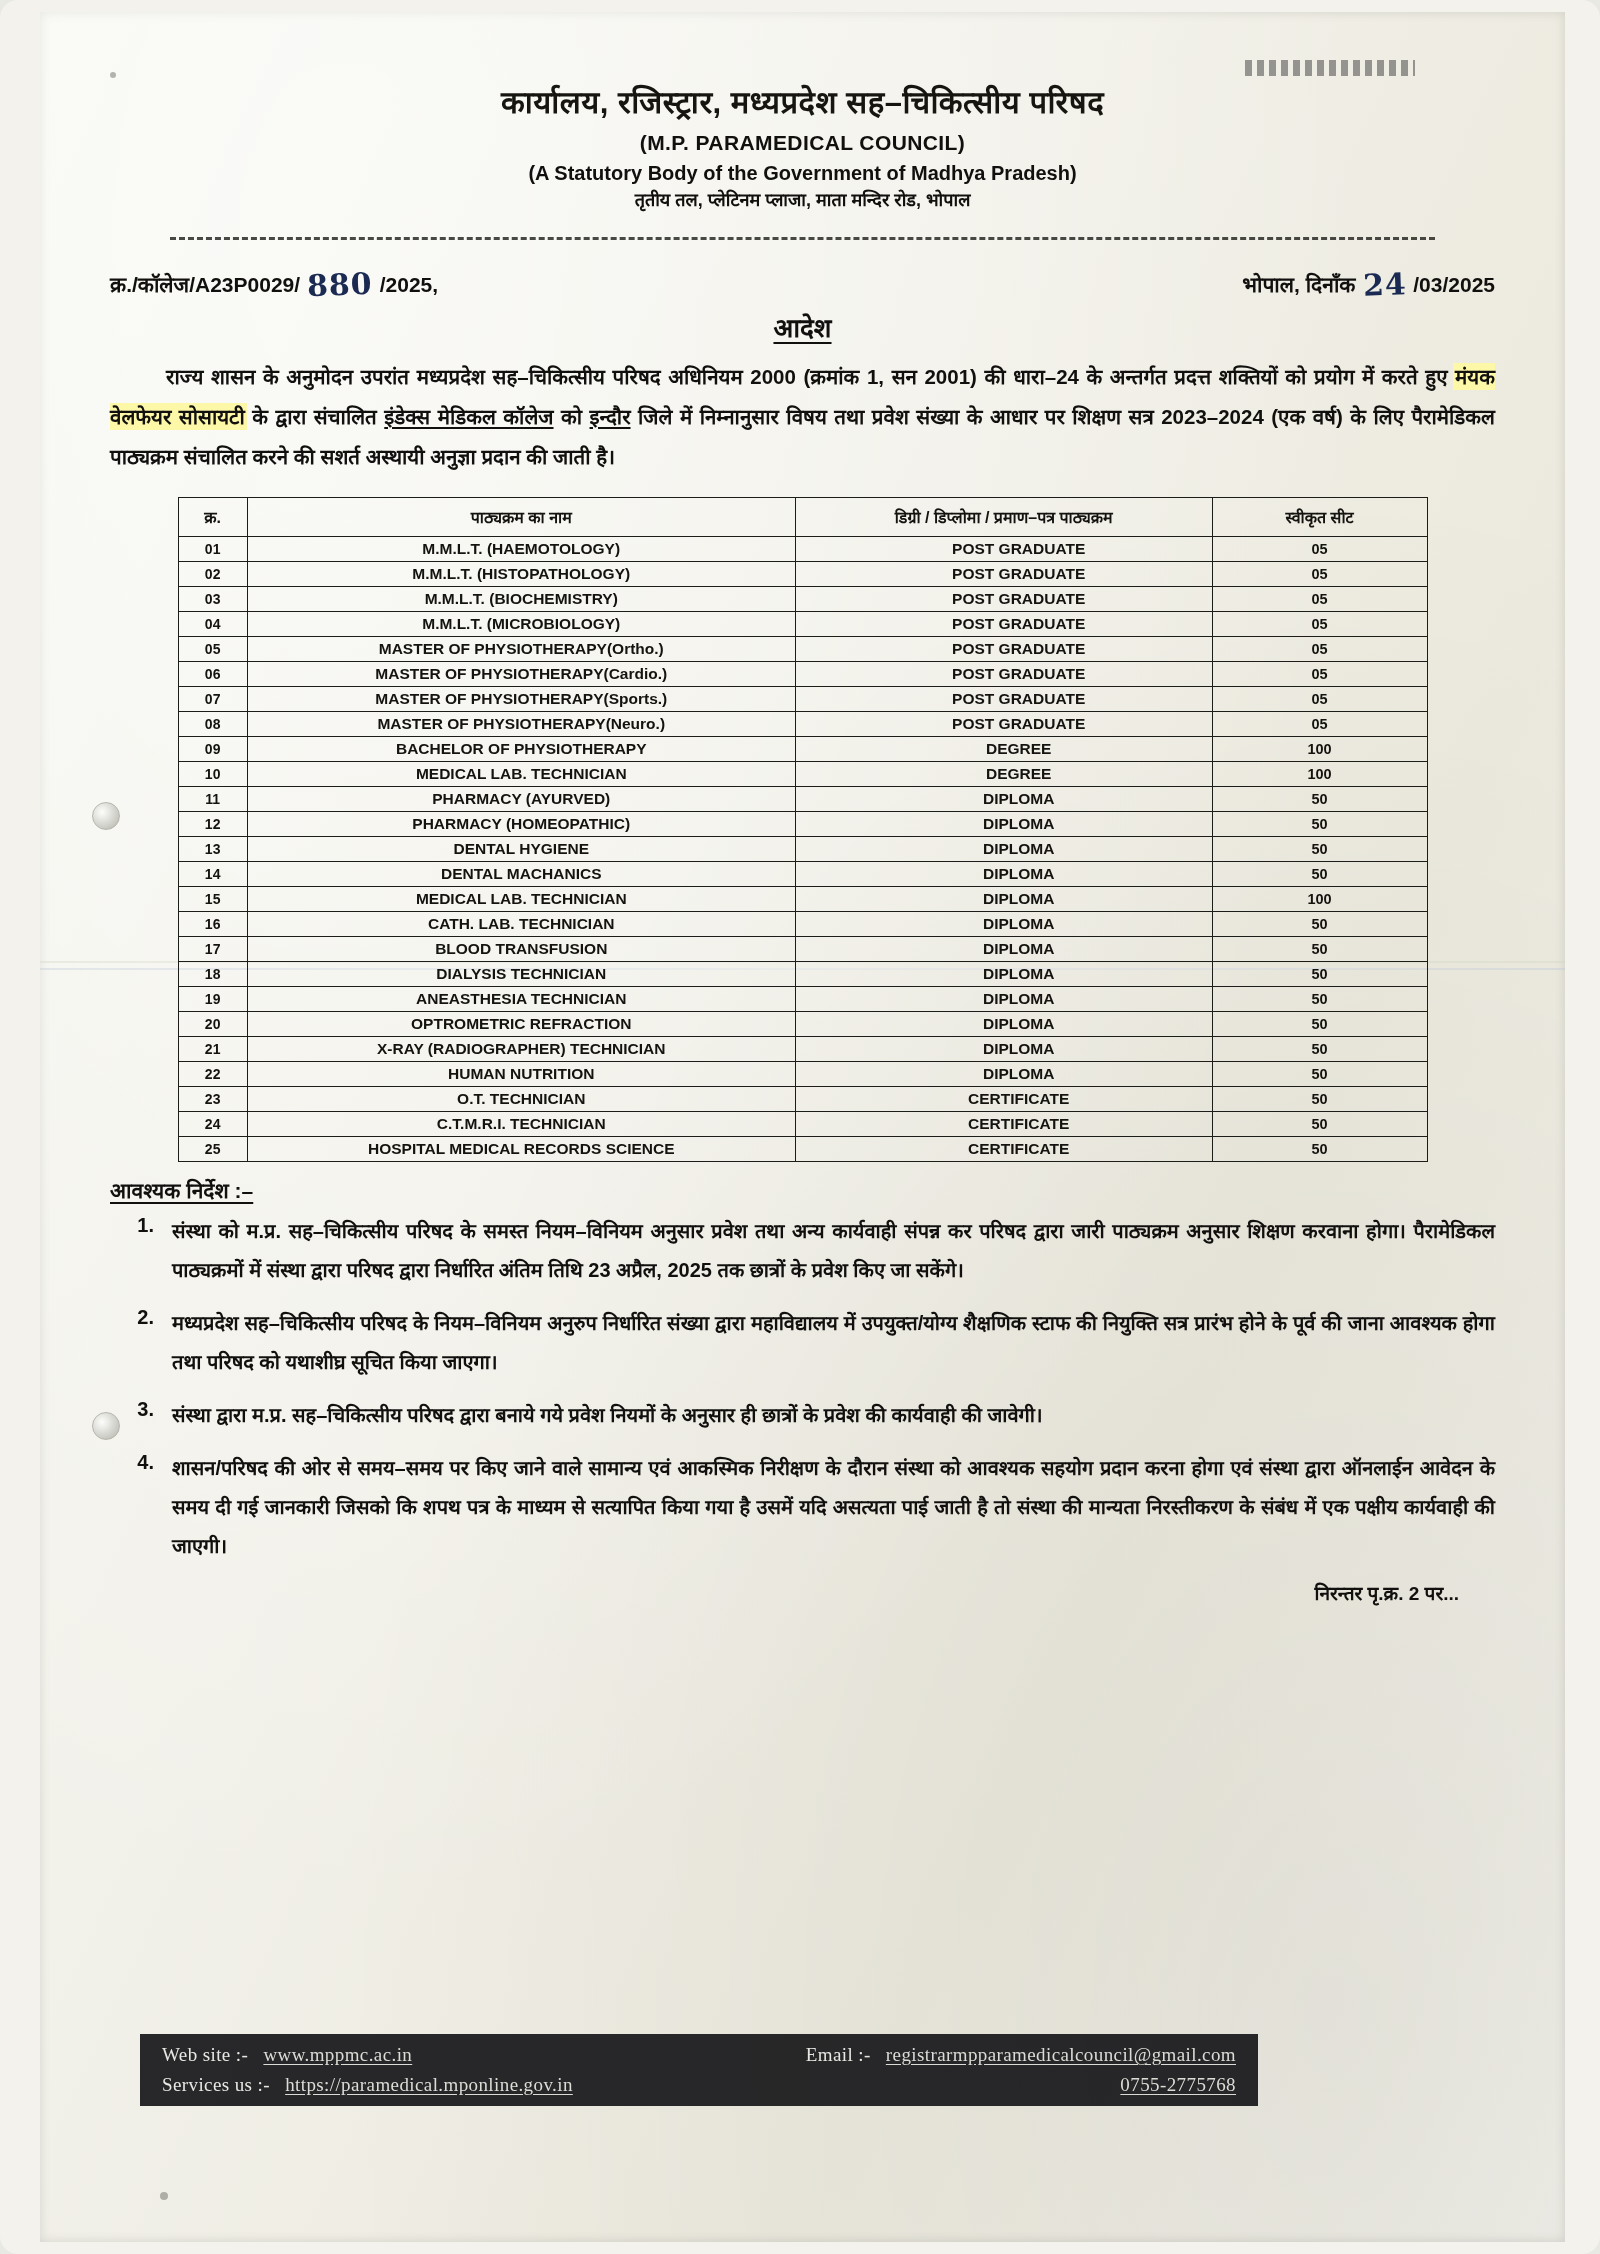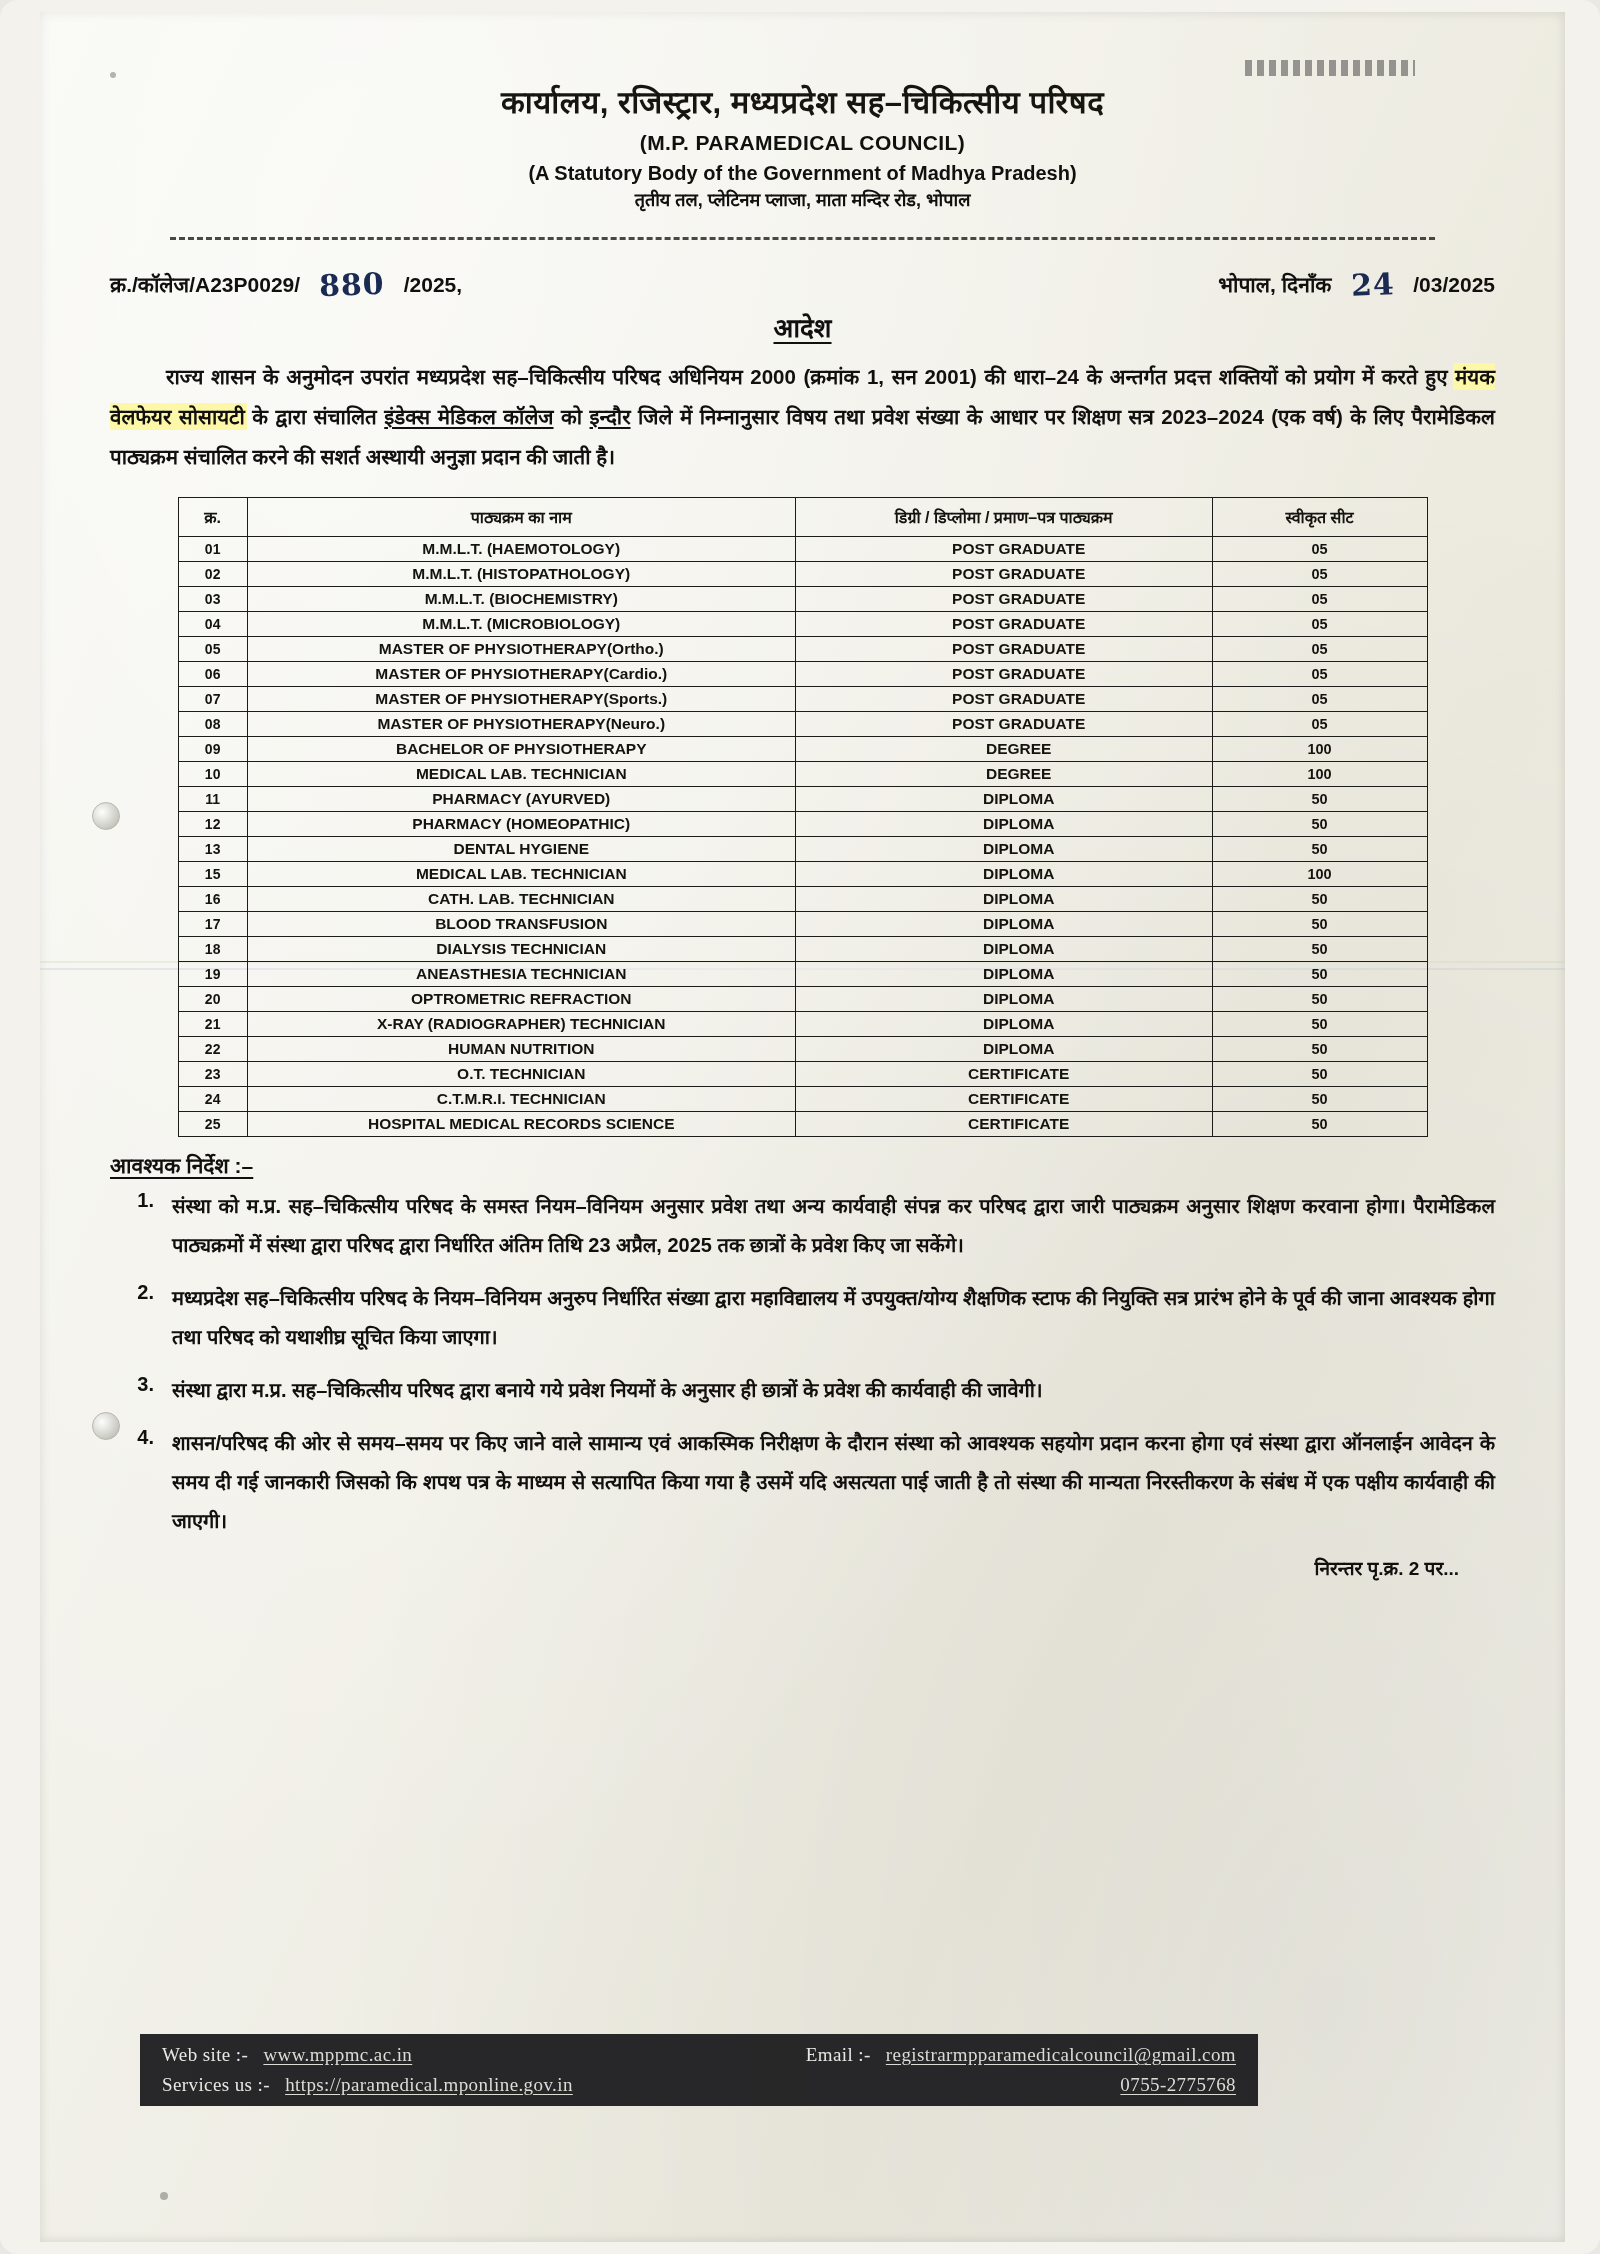--- a/index.html
+++ b/index.html
@@ -104,21 +104,21 @@
 
   
   .refline {
     display: flex;
     justify-content: space-between;
     align-items: flex-end;
     margin-top: 24px;
     font-size: 21px;
     font-weight: 700;
   }
-  .ref-left, .ref-right { display: flex; align-items: baseline; gap: 19px; }
+  .ref-left, .ref-right { display: flex; align-items: baseline; gap: 7px; }
   .handwrite {
     font-family: "DejaVu Serif", serif;
     font-size: 30px;
     font-weight: 700;
     color: #1a2a52;
     letter-spacing: 1px;
     transform: translateY(3px) rotate(-2deg);
     display: inline-block;
   }
 
@@ -366,20 +366,26 @@
             </tr>
             <tr>
               <td class="c0">12</td>
               <td class="c1">PHARMACY (HOMEOPATHIC)</td>
               <td class="c2">DIPLOMA</td>
               <td class="c3">50</td>
             </tr>
             <tr>
               <td class="c0">13</td>
               <td class="c1">DENTAL HYGIENE</td>
+              <td class="c2">DIPLOMA</td>
+              <td class="c3">50</td>
+            </tr>
+            <tr>
+              <td class="c0">14</td>
+              <td class="c1">DENTAL MACHANICS</td>
               <td class="c2">DIPLOMA</td>
               <td class="c3">50</td>
             </tr>
             <tr>
               <td class="c0">15</td>
               <td class="c1">MEDICAL LAB. TECHNICIAN</td>
               <td class="c2">DIPLOMA</td>
               <td class="c3">100</td>
             </tr>
             <tr>

